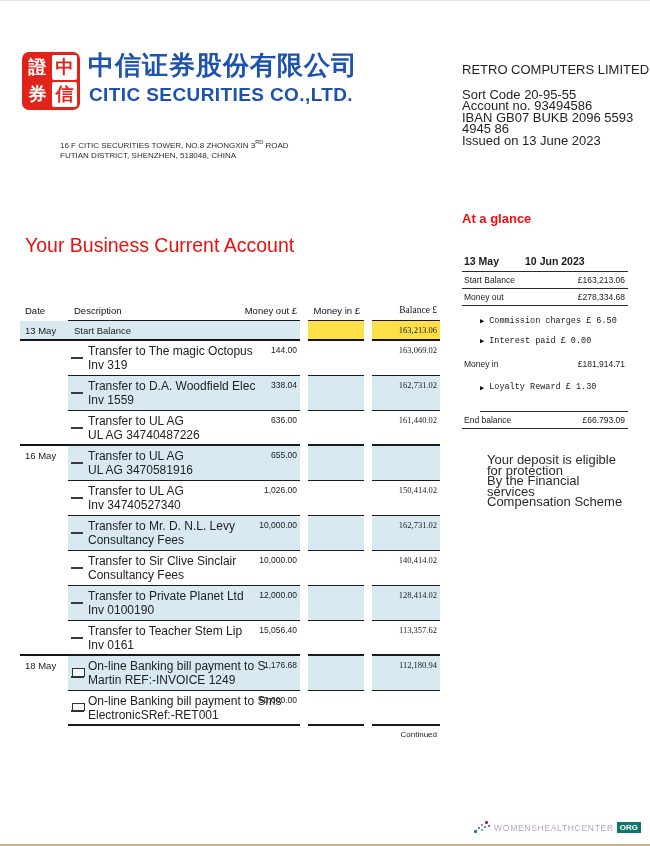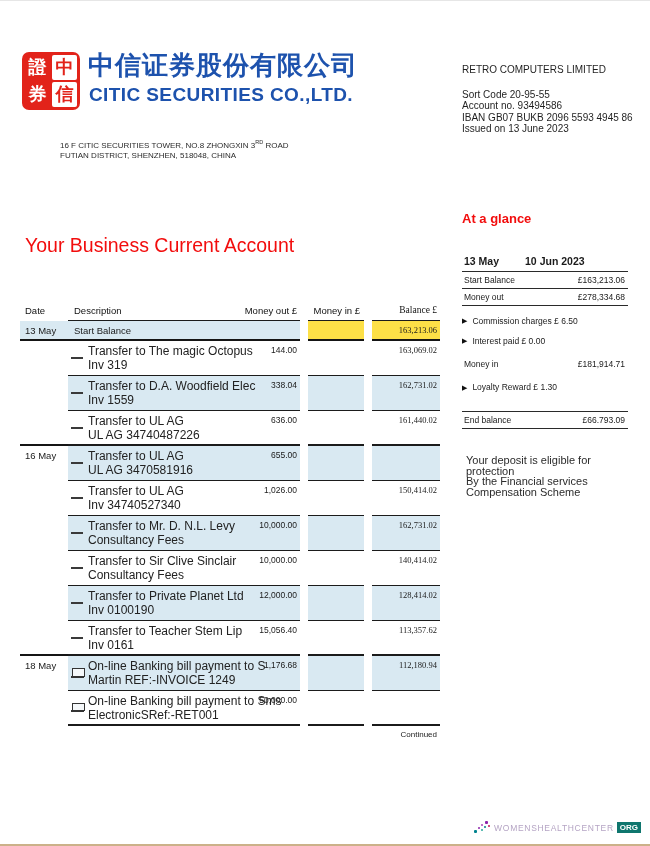--- a/index.html
+++ b/index.html
@@ -16,39 +16,39 @@
   .seal span { font-weight:bold; font-size:18px; line-height:25px; text-align:center; overflow:hidden; }
   .seal .l { color:#ffffff; }
   .seal .r { color:#e2231a; background:#fff; border-radius:2px; }
   .brand-cn { position:absolute; left:88px; top:47px; font-size:26px; font-weight:bold;
               color:#1d52ad; letter-spacing:1px; white-space:nowrap; }
   .brand-en { position:absolute; left:89px; top:83px; font-size:19px; font-weight:bold;
               color:#1d52ad; letter-spacing:0.4px; white-space:nowrap; }
   .address  { position:absolute; left:60px; top:136px; font-size:8px; line-height:10.5px; color:#2b2b2b; }
   .address sup { font-size:5.5px; }
 
-  .acct { position:absolute; left:462px; top:63px; font-size:10px; line-height:11.5px; color:#1f1f1f; }
+  .acct { position:absolute; left:462px; top:63px; font-size:13px; line-height:11.5px; color:#1f1f1f; }
   .acct .holder { margin-bottom:13px; }
 
   
   .title { position:absolute; left:25px; top:233px; font-size:19.5px; color:#f20d0d; white-space:nowrap; }
 
   
   .glance { position:absolute; left:462px; top:210px; width:166px; }
   .glance h2 { font-size:13px; color:#f20d0d; font-weight:bold; margin-bottom:29px; }
   .g-period { display:flex; gap:26px; font-size:10.5px; font-weight:bold; padding:0 0 4px 2px;
               border-bottom:1.5px solid #2a2a2a; }
   .g-stat { display:flex; justify-content:space-between; font-size:8.5px;
             padding:3px 3px 3px 2px; }
   .g-stat.rule { border-bottom:1.2px solid #2a2a2a; }
   .g-stat.spaced { margin-top:7px; }
-  .g-bullet { font-size:8.5px; margin:10px 0 10px 0; display:flex; align-items:center; }
+  .g-bullet { font-size:8.5px; margin:10px 0 10px 18px; display:flex; align-items:center;font-family:Liberation Mono, monospace; }
   .g-bullet.rule { border-bottom:1.2px solid #2a2a2a; padding-bottom:19px; margin-bottom:0;align-items:flex-end; }
   .tri { font-size:7px; margin-right:5px; color:#111; }
-  .g-note { margin-top:26px; font-size:11px; line-height:10.5px; color:#2b2b2b; padding-left:4px; }
+  .g-note { margin-top:26px; font-size:13px; line-height:10.5px; color:#2b2b2b; padding-left:4px;margin-left:21px; }
 
   
   .stmt { position:absolute; left:20px; top:303px; width:420px; }
   .hrow { display:flex; height:17px; font-size:9.5px; color:#111; }
   .seg-main { display:flex; width:280px; }
   .cell-date { width:48px; padding:4px 0 0 5px; font-size:9.5px; }
   .cell-main { position:relative; width:232px; padding:4px 2px 0 20px; }
   .cell-in  { width:56px; margin-left:8px; }
   .cell-bal { width:68px; margin-left:8px; text-align:right; padding:4px 3px 0 0; font-size:8.5px;font-family:Liberation Serif, serif; }
   .hrow .cell-main { display:flex; justify-content:space-between; padding:1px 3px 0 6px; }

